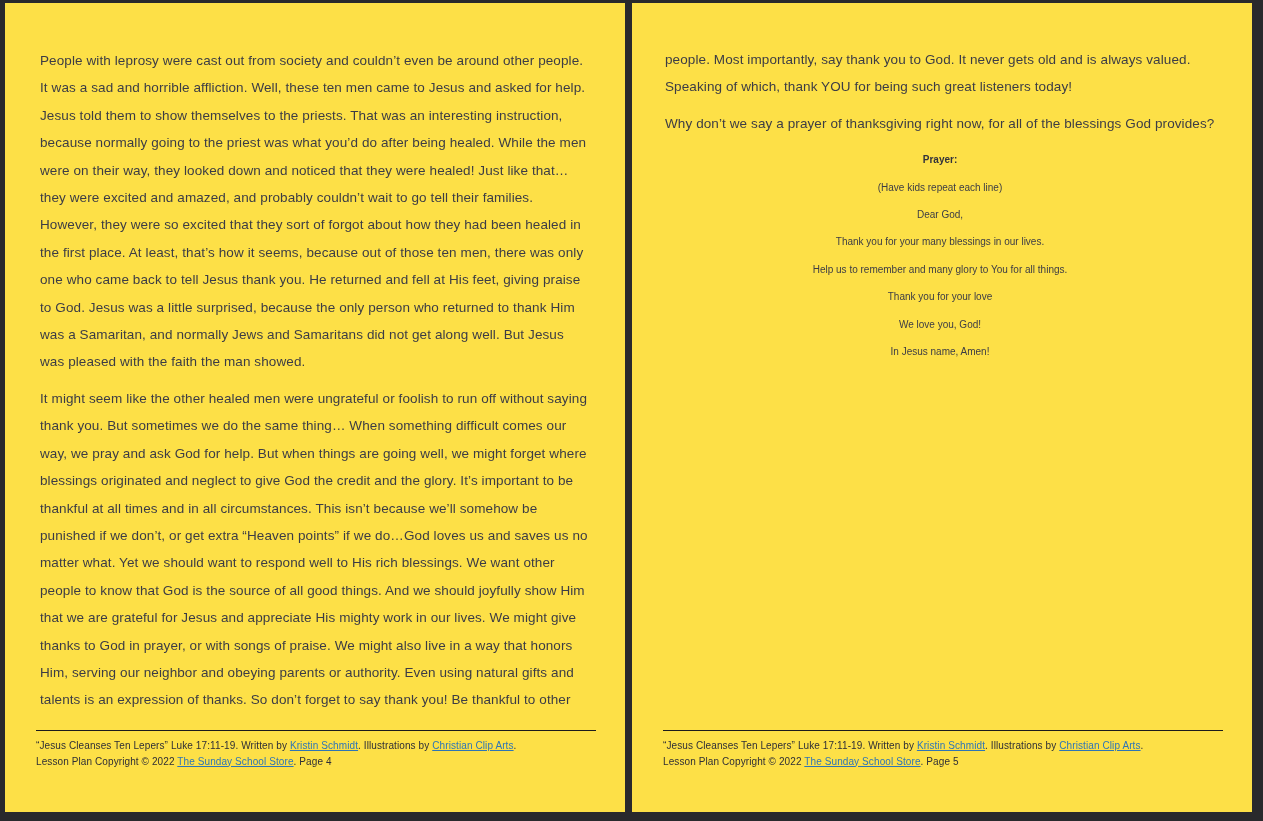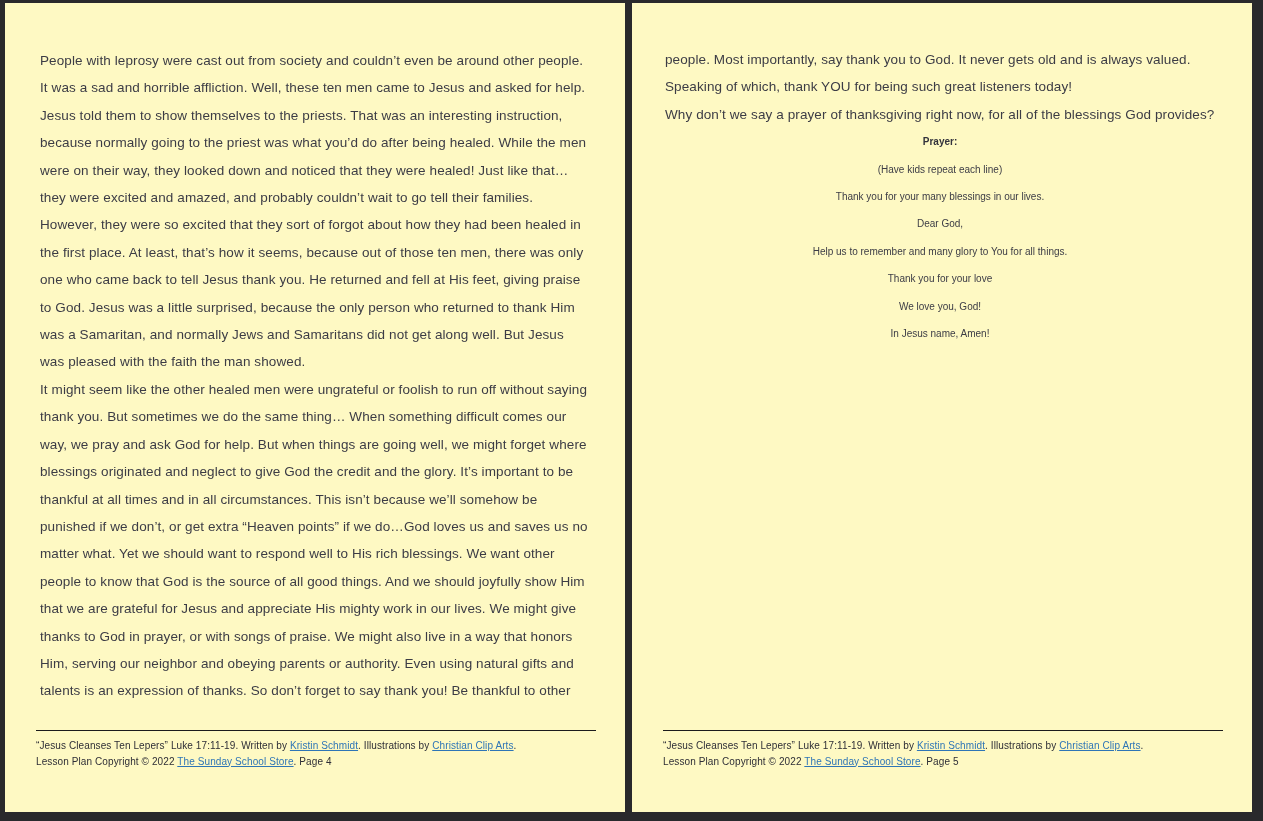--- a/index.html
+++ b/index.html
@@ -10,38 +10,38 @@
     overflow: hidden;
     font-family: "Liberation Sans", "DejaVu Sans", sans-serif;
   }
   .spread { position: relative; width: 1263px; height: 821px; }
 
   .page {
     position: absolute;
     top: 3px;
     width: 620px;
     height: 809px;
-    background: #fef9c3;
+    background: #fde047;
   }
   .page-left  { left: 5px; }
   .page-right { left: 632px; padding-left: 20px; }
 
   .content { position: absolute; top: 0; left: 0; right: 0; }
   .page-left  .content { padding: 44px 36px 0 35px; }
   .page-right .content { padding: 43px 37px 0 33px; }
 
   p.body {
     margin: 0;
     font-size: 13.5px;
     line-height: 27.4px;
     color: #3c3c45;
     letter-spacing: 0.1px;
     text-align: left;
   }
-  p.body + p.body, .prayer { }
+  p.body + p.body, .prayer { margin-top: 9px; }
   p.one-line { white-space: nowrap; }
 
   .prayer { text-align: center; color: #3c3c45; font-size: 10px; }
   .prayer-title { font-weight: bold; line-height: 27.4px; color: #33333c; }
   .prayer-line  { line-height: 27.4px; }
 
   footer.page-footer {
     position: absolute;
     top: 727px;
     left: 31px;
@@ -80,22 +80,22 @@
     </footer>
   </section>
 
   <section class="page page-right">
     <div class="content">
       <p class="body">people. Most importantly, say thank you to God. It never gets old and is always valued. Speaking of which, thank YOU for being such great listeners today!</p>
       <p class="body one-line">Why don’t we say a prayer of thanksgiving right now, for all of the blessings God provides?</p>
       <div class="prayer">
         <div class="prayer-title">Prayer:</div>
         <div class="prayer-line">(Have kids repeat each line)</div>
+        <div class="prayer-line">Dear God,</div>
         <div class="prayer-line">Thank you for your many blessings in our lives.</div>
-        <div class="prayer-line">Dear God,</div>
         <div class="prayer-line">Help us to remember and many glory to You for all things.</div>
         <div class="prayer-line">Thank you for your love</div>
         <div class="prayer-line">We love you, God!</div>
         <div class="prayer-line">In Jesus name, Amen!</div>
       </div>
     </div>
     <footer class="page-footer">
       <div>
         <span>“Jesus Cleanses Ten Lepers” Luke 17:11-19. Written by </span><a>Kristin Schmidt</a><span>. Illustrations by </span><a>Christian Clip Arts</a><span>.</span>
       </div>

